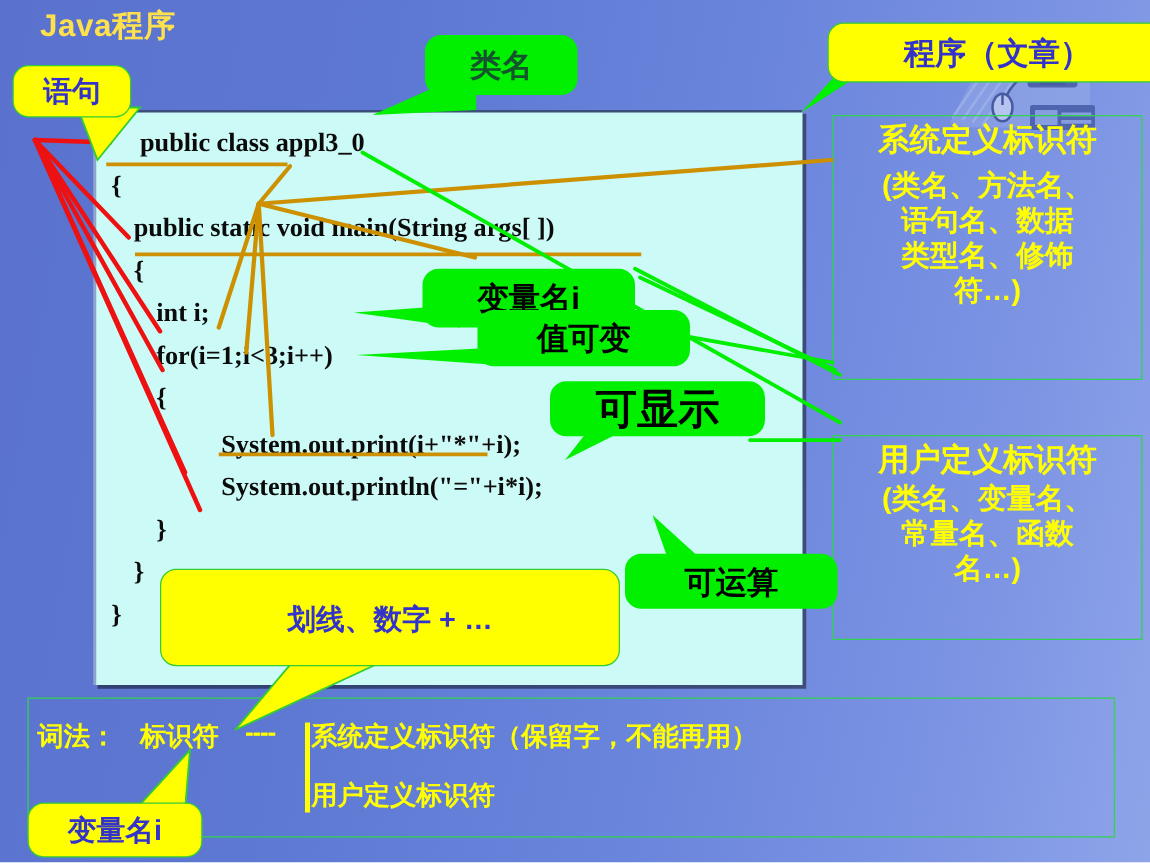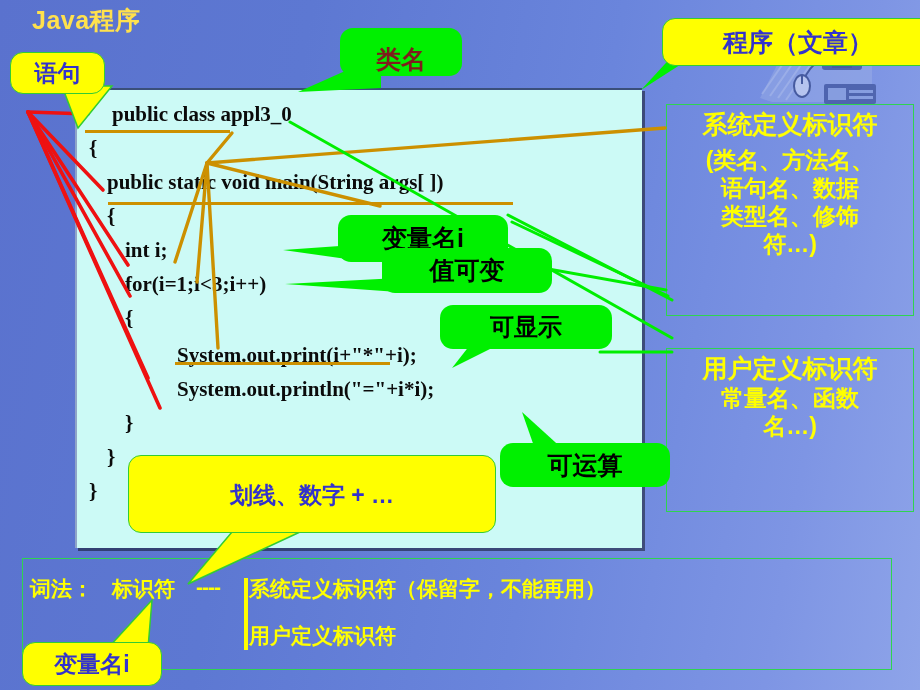--- a/index.html
+++ b/index.html
@@ -50,21 +50,21 @@
 
   
   .bubble{
     position:absolute;border-radius:13px;z-index:8;
     display:flex;align-items:center;justify-content:center;
     text-align:center;box-sizing:border-box;
   }
   .bubble .txt{display:block;width:100%;}
   .b-yellow{background:#ffff00;border:1.5px solid #33cc33;color:#3333cc;font-weight:bold;}
   .b-green{background:#00f000;color:#000;font-weight:bold;}
-  .b-green-blue{background:#00f000;color:#7f1d1d;font-weight:bold;align-items:flex-end;}
+  .b-green-blue{background:#00f000;color:#14532d;font-weight:bold;}
 
   
   svg.tail{position:absolute;overflow:visible;z-index:7;}
 
   
   .info-panel{
     position:absolute;border:1.5px solid #2fd44f;
     color:#ffff00;font-weight:bold;text-align:center;
     z-index:4;box-sizing:border-box;
     font-family:"Liberation Sans","DejaVu Sans",sans-serif;
@@ -206,46 +206,47 @@
   </div>
 
   <div class="bubble b-green" style="left:338px;top:215px;width:170px;height:47px;font-size:25px;">
     <span class="txt">变量名i</span>
   </div>
 
   <div class="bubble b-green" style="left:382px;top:248px;width:170px;height:45px;font-size:25px;">
     <span class="txt">值可变</span>
   </div>
 
-  <div class="bubble b-green" style="left:440px;top:305px;width:172px;height:44px;font-size:24px;">
+  <div class="bubble b-green" style="left:440px;top:305px;width:172px;height:44px;font-size:33px;">
     <span class="txt">可显示</span>
   </div>
 
   <div class="bubble b-green" style="left:500px;top:443px;width:170px;height:44px;font-size:25px;">
     <span class="txt">可运算</span>
   </div>
 
   <div class="bubble b-yellow" style="left:128px;top:455px;width:368px;height:78px;font-size:23px;flex-direction:column;line-height:1.35;padding-top:4px;">
     <span class="txt">划线、数字 +  …</span>
   </div>
 
   <div class="bubble b-yellow" style="left:22px;top:642px;width:140px;height:44px;font-size:23px;">
     <span class="txt">变量名i</span>
   </div>
 
-  <div class="info-panel" style="left:666px;top:104px;width:248px;height:212px;padding:4px 12px;">
+  <div class="info-panel" style="left:666px;top:92px;width:248px;height:212px;padding:4px 12px;">
     <span class="hd" style="font-size:25px;line-height:1.25;">系统定义标识符</span>
     <span class="bd" style="font-size:23px;line-height:1.22;margin-top:6px;">(类名、方法名、</span>
     <span class="bd" style="font-size:23px;line-height:1.22;">语句名、数据</span>
     <span class="bd" style="font-size:23px;line-height:1.22;">类型名、修饰</span>
     <span class="bd" style="font-size:23px;line-height:1.22;">符…)</span>
   </div>
 
   <div class="info-panel" style="left:666px;top:348px;width:248px;height:164px;padding:4px 6px;">
     <span class="hd" style="font-size:25px;line-height:1.22;">用户定义标识符</span>
+    <span class="bd" style="font-size:23px;line-height:1.22;">(类名、变量名、</span>
     <span class="bd" style="font-size:23px;line-height:1.22;">常量名、函数</span>
     <span class="bd" style="font-size:23px;line-height:1.22;">名…)</span>
   </div>
 
   <div class="legend"></div>
   <div class="legend-text" style="left:30px;top:575px;">词法：</div>
   <div class="legend-text" style="left:112px;top:575px;">标识符</div>
   <div class="legend-text" style="left:196px;top:575px;letter-spacing:-1px;">----</div>
   <div class="legend-text" style="left:249px;top:575px;">系统定义标识符（保留字，不能再用）</div>
   <div class="legend-text" style="left:249px;top:622px;">用户定义标识符</div>

